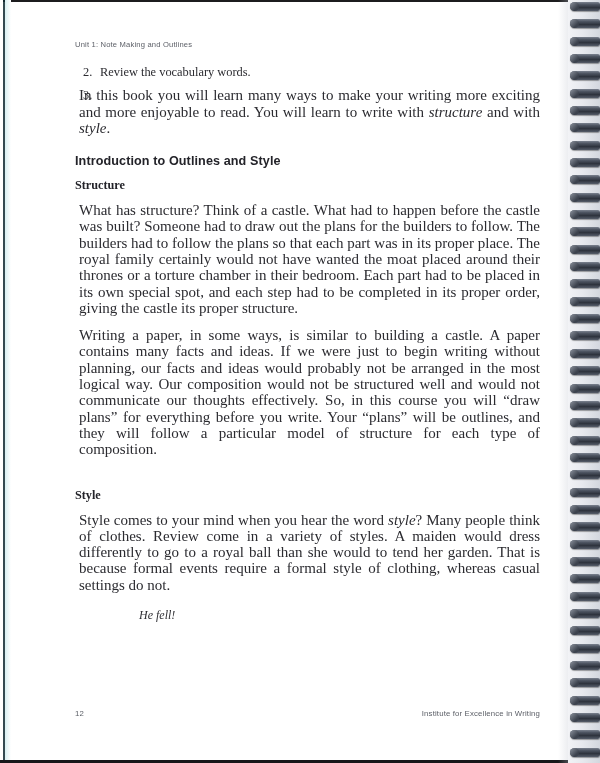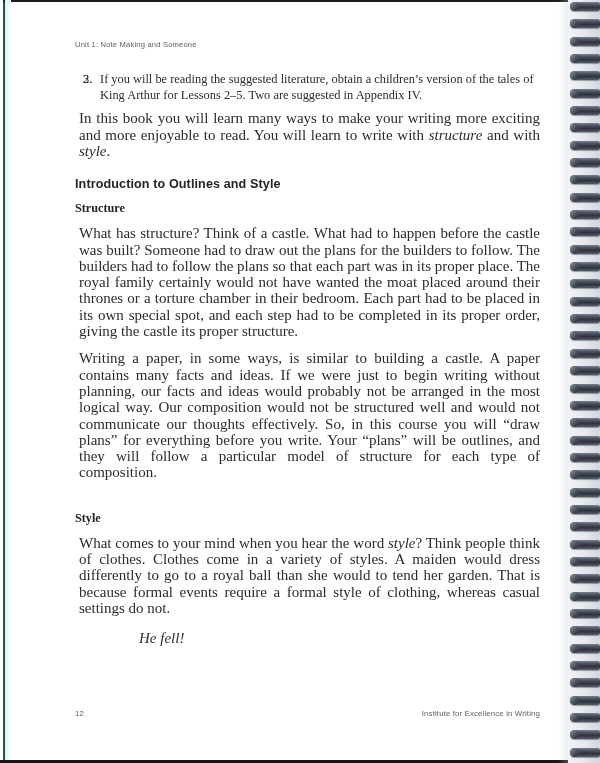--- a/index.html
+++ b/index.html
@@ -170,21 +170,21 @@
   }
   h3.sub-head.spaced-above {
     margin-top: 30px;
   }
 
   .example-block {
     margin: 14px 0 0 64px;
   }
   .example-block p {
     margin: 0 0 8px 0;
-    font-size: 15px;
+    font-size: 12px;
     line-height: 16.2px;
     font-style: italic;
     color: #2f2f34;
   }
 
   .footer {
     position: absolute;
     left: 75px;
     top: 709px;
     width: 465px;
@@ -259,48 +259,48 @@
         <div class="coil" style="top: 678.295px;"></div>
         <div class="coil" style="top: 695.636px;"></div>
         <div class="coil" style="top: 712.977px;"></div>
         <div class="coil" style="top: 730.318px;"></div>
         <div class="coil" style="top: 747.659px;"></div>
       </div>
   </div>
 
   <div class="content">
 
-    <div class="running-head">Unit 1: Note Making and Someone</div>
+    <div class="running-head">Unit 1: Note Making and Outlines</div>
 
     <div class="flow">
 
       <ol class="steps">
         <li>
           <span class="num">2.</span>
+          <span>Review the vocabulary words.</span>
         </li>
         <li>
           <span class="num">3.</span>
-          <span>If you will be reading the suggested literature, obtain a children’s version of the tales of King Arthur for Lessons 2–5. Two are suggested in Appendix IV.</span>
         </li>
       </ol>
 
       <p class="body"><span>In this book you will learn many ways to make your writing more exciting and more enjoyable to read. You will learn to write with </span><em>structure</em><span> and with </span><em>style</em><span>.</span></p>
 
       <h2 class="section-head">Introduction to Outlines and Style</h2>
 
       <h3 class="sub-head">Structure</h3>
 
 
       <p class="body">What has structure? Think of a castle. What had to happen before the castle was built? Someone had to draw out the plans for the builders to follow. The builders had to follow the plans so that each part was in its proper place. The royal family certainly would not have wanted the moat placed around their thrones or a torture chamber in their bedroom. Each part had to be placed in its own special spot, and each step had to be completed in its proper order, giving the castle its proper structure.</p>
 
       <p class="body">Writing a paper, in some ways, is similar to building a castle. A paper contains many facts and ideas. If we were just to begin writing without planning, our facts and ideas would probably not be arranged in the most logical way. Our composition would not be structured well and would not communicate our thoughts effectively. So, in this course you will “draw plans” for everything before you write. Your “plans” will be outlines, and they will follow a particular model of structure for each type of composition.</p>
 
       <h3 class="sub-head spaced-above">Style</h3>
 
-      <p class="body"><span>What comes to your mind when you hear the word </span><em>style</em><span>? Think people think of clothes. Clothes come in a variety of styles. A maiden would dress differently to go to a royal ball than she would to tend her garden. That is because formal events require a formal style of clothing, whereas casual settings do not.</span></p>
+      <p class="body"><span>Style comes to your mind when you hear the word </span><em>style</em><span>? Many people think of clothes. Review come in a variety of styles. A maiden would dress differently to go to a royal ball than she would to tend her garden. That is because formal events require a formal style of clothing, whereas casual settings do not.</span></p>
 
 
       <div class="example-block">
         <p>He fell!</p>
       </div>
 
     </div>
   </div>
 
   <div class="footer">

